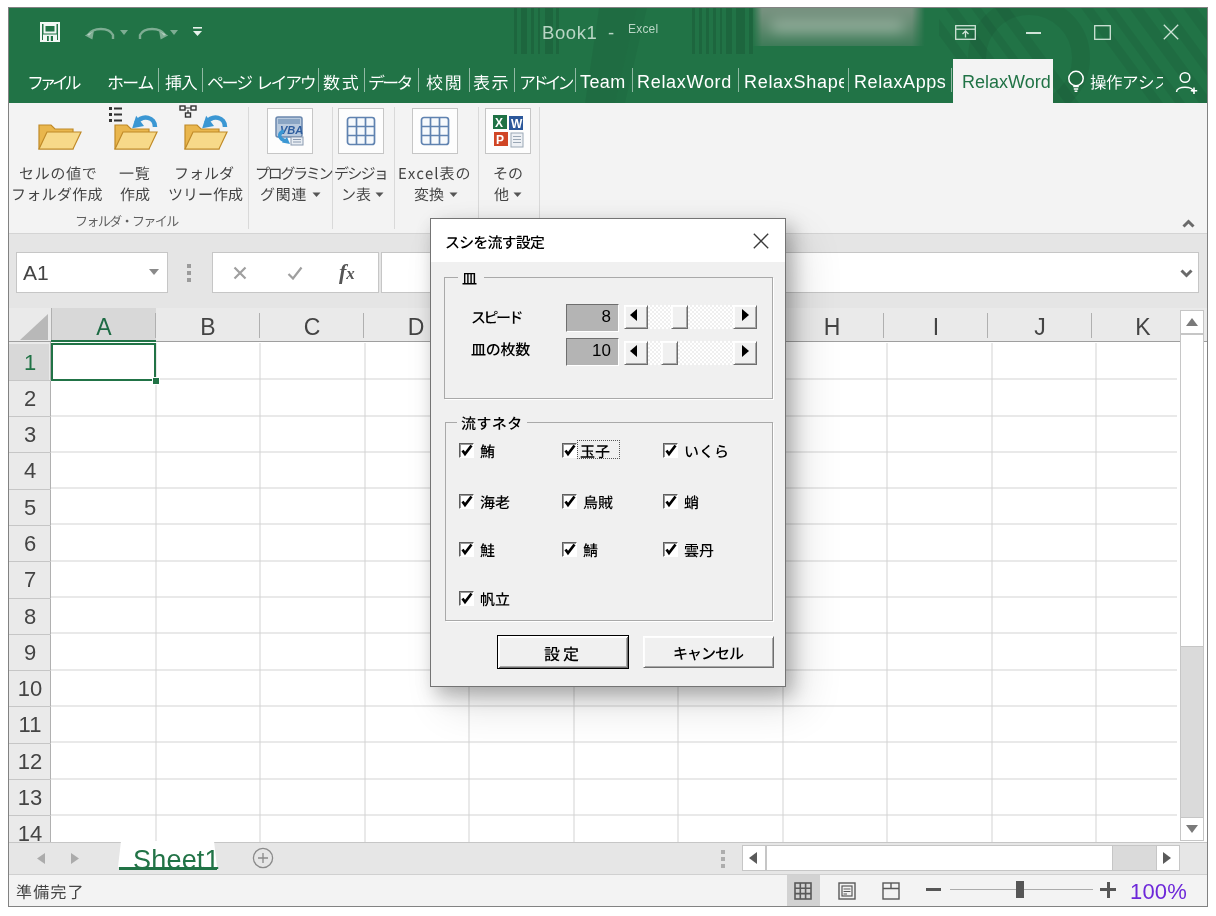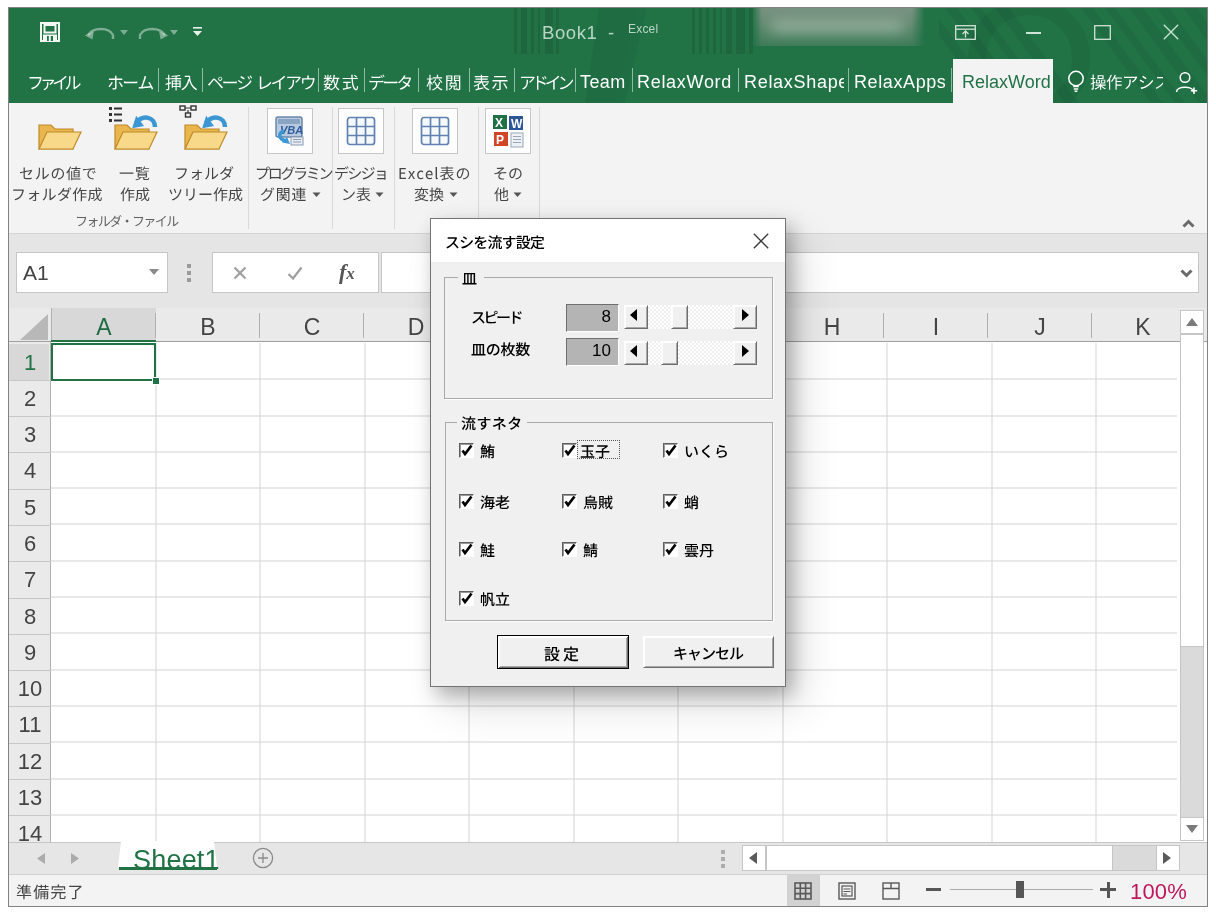--- a/index.html
+++ b/index.html
@@ -406,21 +406,21 @@
   </svg>
 <svg class="ab" style="left:882px;top:882px" width="18" height="18" viewBox="0 0 18 18">
     <rect x="1" y="1" width="16" height="16" fill="none" stroke="#595959" stroke-width="1.4"></rect>
     <path d="M1 6.5 L17 6.5 M9 1 L9 6.5" stroke="#595959" stroke-width="1.4"></path>
   </svg>
 <div class="ab" style="left:926px;top:888px;width:15px;height:3px;background:#565656"></div>
 <div class="ab" style="left:950px;top:889px;width:143px;height:1px;background:#ababab"></div>
 <div class="ab" style="left:1016px;top:881px;width:8px;height:17px;background:#565656"></div>
 <div class="ab" style="left:1100px;top:888px;width:16px;height:3px;background:#565656"></div>
 <div class="ab" style="left:1094px;top:881.5px;width:3px;height:16px;background:#565656;left:1106.5px"></div>
-<div class="ab" style="left:1130px;top:879px;font-size:22px;letter-spacing:0.2px;color:#be185d">100%</div>
+<div class="ab" style="left:1130px;top:879px;font-size:22px;letter-spacing:0.2px;color:#6d28d9">100%</div>
 <div class="ab" style="left:8px;top:906px;width:1200px;height:1px;background:#828282"></div>
 <div class="ab" style="left:430px;top:218px;width:356px;height:469px;background:#f0f0f0;border:1px solid #747474;box-sizing:border-box;box-shadow:6px 8px 18px rgba(0,0,0,0.28),16px 20px 40px rgba(0,0,0,0.12)"></div>
 <div class="ab" style="left:431px;top:219px;width:354px;height:43px;background:#fff"></div>
 <svg style="position:absolute;left:445px;top:233px;overflow:visible" width="101" height="20" viewBox="0 -15.0 101 20">
     <path d="M12.2 -10.1 11.2 -10.8C11 -10.7 10.5 -10.7 9.9 -10.7C9.3 -10.7 5.1 -10.7 4.4 -10.7C3.9 -10.7 3 -10.7 2.7 -10.8V-9.1C3 -9.1 3.8 -9.2 4.4 -9.2C5 -9.2 9.3 -9.2 9.9 -9.2C9.5 -8 8.5 -6.3 7.5 -5.2C6 -3.5 3.8 -1.7 1.3 -0.8L2.5 0.5C4.7 -0.5 6.7 -2.1 8.3 -3.9C9.8 -2.5 11.3 -0.8 12.3 0.5L13.6 -0.6C12.7 -1.8 10.9 -3.7 9.3 -5C10.4 -6.4 11.3 -8.1 11.8 -9.3C11.9 -9.6 12.1 -9.9 12.2 -10.1Z M18.7 -11.7 17.9 -10.4C18.8 -9.9 20.4 -8.8 21.2 -8.2L22 -9.5C21.3 -10 19.6 -11.2 18.7 -11.7ZM16.2 -1 17.1 0.6C18.5 0.3 20.6 -0.4 22.1 -1.3C24.5 -2.7 26.6 -4.6 28 -6.7L27.1 -8.3C25.8 -6.1 23.8 -4.1 21.3 -2.7C19.7 -1.8 17.9 -1.3 16.2 -1ZM16.4 -8.3 15.6 -7C16.5 -6.5 18.1 -5.5 18.9 -4.9L19.8 -6.2C19.1 -6.7 17.4 -7.8 16.4 -8.3Z M41.7 -6.5 41 -7.9C40.6 -7.7 40.1 -7.5 39.6 -7.2C38.9 -6.9 38.2 -6.6 37.2 -6.2C36.9 -7 36.2 -7.4 35.2 -7.4C34.6 -7.4 33.8 -7.3 33.3 -7C33.7 -7.6 34.1 -8.3 34.5 -9C36.1 -9 37.9 -9.2 39.4 -9.4V-10.8C38 -10.5 36.4 -10.4 35 -10.3C35.2 -11 35.3 -11.5 35.4 -11.9L33.8 -12.1C33.8 -11.5 33.7 -10.9 33.5 -10.3H32.6C31.9 -10.3 30.8 -10.3 30 -10.4V-9C30.9 -9 31.9 -8.9 32.5 -8.9H33C32.3 -7.6 31.3 -6.2 29.6 -4.5L30.9 -3.6C31.3 -4.2 31.8 -4.8 32.2 -5.2C32.8 -5.8 33.8 -6.3 34.7 -6.3C35.3 -6.3 35.7 -6 35.9 -5.5C34.2 -4.6 32.4 -3.5 32.4 -1.6C32.4 0.2 34.1 0.8 36.4 0.8C37.7 0.8 39.5 0.6 40.5 0.5L40.6 -1C39.3 -0.8 37.6 -0.6 36.4 -0.6C34.9 -0.6 33.9 -0.8 33.9 -1.9C33.9 -2.7 34.7 -3.4 36 -4.1C36 -3.4 36 -2.5 36 -2H37.4L37.3 -4.8C38.4 -5.3 39.4 -5.7 40.1 -6C40.6 -6.1 41.2 -6.4 41.7 -6.5Z M51.1 -5.4V0.6H52.4V-5.4ZM48.5 -5.5V-4C48.5 -2.6 48.3 -1 46.5 0.3C46.9 0.5 47.3 0.9 47.6 1.2C49.6 -0.3 49.8 -2.3 49.8 -4V-5.5ZM43.8 -11.5C44.7 -11.1 45.9 -10.4 46.5 -9.8L47.3 -11C46.7 -11.5 45.5 -12.2 44.6 -12.6ZM42.9 -7.4C43.9 -7 45.1 -6.4 45.7 -5.8L46.5 -7C45.9 -7.5 44.7 -8.2 43.7 -8.5ZM43.4 0.1 44.6 1.1C45.5 -0.4 46.4 -2.2 47.1 -3.8L46.1 -4.7C45.2 -3 44.1 -1 43.4 0.1ZM53.7 -5.5V-0.7C53.7 0.2 53.8 0.5 54 0.7C54.2 0.9 54.6 1 54.9 1C55.1 1 55.5 1 55.7 1C55.9 1 56.3 1 56.4 0.9C56.7 0.7 56.8 0.5 56.9 0.2C57 -0.1 57 -0.9 57 -1.5C56.7 -1.6 56.3 -1.8 56.1 -2C56.1 -1.3 56 -0.8 56 -0.6C56 -0.3 56 -0.2 55.9 -0.2C55.8 -0.1 55.7 -0.1 55.6 -0.1C55.5 -0.1 55.4 -0.1 55.3 -0.1C55.2 -0.1 55.1 -0.1 55.1 -0.2C55 -0.2 55 -0.4 55 -0.7V-5.5ZM47.4 -7.3 47.6 -6C49.5 -6.1 52.4 -6.2 55.1 -6.4C55.4 -6 55.6 -5.7 55.8 -5.4L56.9 -6C56.4 -6.9 55.2 -8.2 54.2 -9.2L53.1 -8.6C53.5 -8.3 53.8 -7.9 54.1 -7.5L50.6 -7.4C51 -8.1 51.4 -8.8 51.8 -9.5H56.8V-10.8H52.5V-12.7H51.1V-10.8H47.2V-9.5H50.1C49.9 -8.8 49.5 -8 49.1 -7.4Z M65 -5.6C65.2 -4.2 64.6 -3.6 63.8 -3.6C63.1 -3.6 62.4 -4.1 62.4 -4.9C62.4 -5.8 63.1 -6.3 63.8 -6.3C64.3 -6.3 64.7 -6.1 65 -5.6ZM58 -10 58 -8.5C59.9 -8.7 62.3 -8.7 64.6 -8.8L64.6 -7.5C64.4 -7.6 64.1 -7.6 63.8 -7.6C62.3 -7.6 61 -6.5 61 -4.9C61 -3.2 62.3 -2.3 63.5 -2.3C63.9 -2.3 64.3 -2.4 64.6 -2.5C63.9 -1.4 62.5 -0.7 60.7 -0.3L62 0.9C65.5 -0.1 66.6 -2.4 66.6 -4.4C66.6 -5.2 66.4 -5.9 66.1 -6.4L66.1 -8.8C68.3 -8.8 69.7 -8.8 70.5 -8.7L70.6 -10.1H66.1L66.1 -10.9C66.1 -11.1 66.1 -11.8 66.2 -12H64.5C64.5 -11.8 64.5 -11.4 64.6 -10.9L64.6 -10.1C62.5 -10.1 59.7 -10 58 -10Z M72.1 -12.2V-11.1H76.5V-12.2ZM72 -6.1V-5H76.5V-6.1ZM71.3 -10.2V-9H77.1V-10.2ZM72 -8.1V-7H76.5V-7.2C76.8 -7 77.4 -6.5 77.6 -6.3C79.2 -7.4 79.5 -9 79.5 -10.4V-10.9H81.7V-8.6C81.7 -7.4 82 -7 83 -7C83.2 -7 83.8 -7 84 -7C84.9 -7 85.2 -7.5 85.3 -9.3C85 -9.4 84.4 -9.6 84.1 -9.8C84.1 -8.4 84.1 -8.2 83.8 -8.2C83.7 -8.2 83.3 -8.2 83.2 -8.2C83 -8.2 83 -8.3 83 -8.7V-12.2H78.1V-10.4C78.1 -9.4 77.9 -8.2 76.5 -7.2V-8.1ZM77.3 -6.2V-4.9H82.7C82.3 -3.9 81.7 -3.1 80.9 -2.4C80.2 -3.1 79.6 -3.9 79.2 -4.9L77.9 -4.5C78.4 -3.3 79.1 -2.3 79.9 -1.5C78.9 -0.8 77.8 -0.3 76.5 0C76.8 0.3 77.2 0.9 77.3 1.3C78.6 0.9 79.9 0.3 81 -0.5C81.9 0.3 83.1 0.9 84.4 1.2C84.6 0.9 85 0.3 85.3 0C84.1 -0.3 83 -0.8 82 -1.5C83.1 -2.6 84 -4 84.5 -5.9L83.5 -6.2L83.3 -6.2ZM72 -4V1.1H73.2V0.4H76.5V-4ZM73.2 -2.9H75.3V-0.7H73.2Z M88.1 -5.7C87.8 -3 87 -0.9 85.3 0.4C85.7 0.6 86.3 1.1 86.5 1.3C87.4 0.5 88.1 -0.5 88.7 -1.8C90 0.6 92.2 1.1 95.2 1.1H98.8C98.9 0.7 99.1 -0 99.3 -0.4C98.5 -0.3 95.9 -0.3 95.2 -0.3C94.5 -0.3 93.8 -0.4 93.1 -0.5V-3.2H97.5V-4.5H93.1V-6.8H96.7V-8.1H88.1V-6.8H91.7V-0.9C90.6 -1.3 89.7 -2.1 89.2 -3.5C89.3 -4.2 89.5 -4.8 89.6 -5.5ZM86.1 -11V-7.5H87.5V-9.7H97.3V-7.5H98.7V-11H93.1V-12.6H91.6V-11Z" fill="#000"></path>
   </svg>
 <svg class="ab" style="left:753px;top:233px" width="16" height="16" viewBox="0 0 16 16">
     <path d="M0.8 0.8 L15.2 15.2 M15.2 0.8 L0.8 15.2" stroke="#3a3a3a" stroke-width="1.3"></path>
   </svg>
 <div class="ab" style="left:444px;top:277px;width:329px;height:122px;border:1px solid #a9a9a9;box-sizing:border-box;box-shadow:1px 1px 0 #ffffff"></div>

